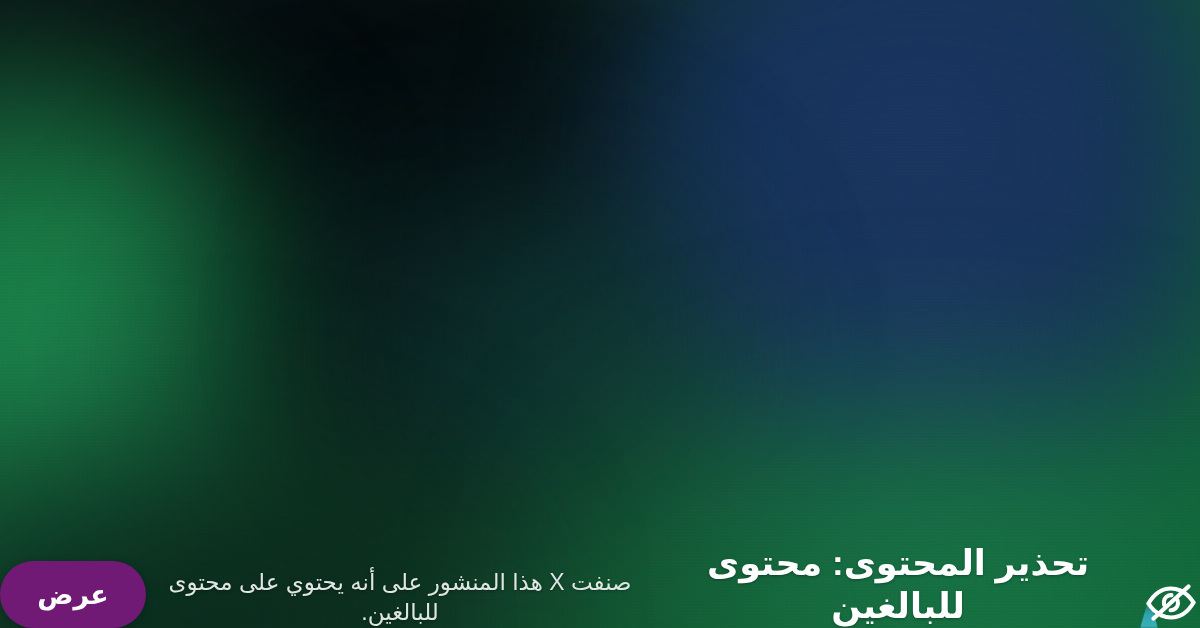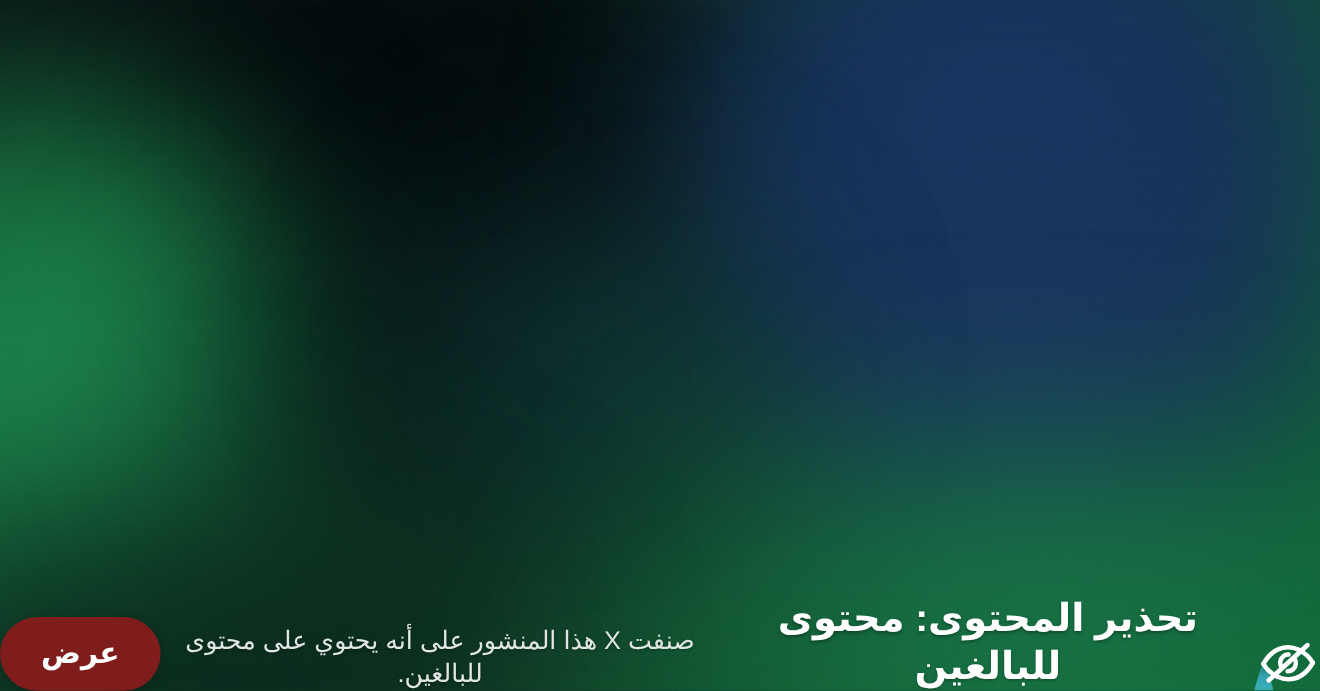--- a/index.html
+++ b/index.html
@@ -168,21 +168,21 @@
     text-shadow: 0 1px 3px rgba(0,0,0,0.28);
   }
 
   .view-button {
     margin-top: 31px;
     min-width: 146px;
     height: 67px;
     padding: 0 34px;
     border: none;
     border-radius: 34px;
-    background: #7f1d1d;
+    background: #701a75;
     color: #ffffff;
     font-family: inherit;
     font-size: 27px;
     font-weight: 700;
     direction: rtl;
     cursor: pointer;
     display: inline-flex;
     align-items: center;
     justify-content: center;
     box-shadow: 0 2px 10px rgba(0,0,0,0.22);

